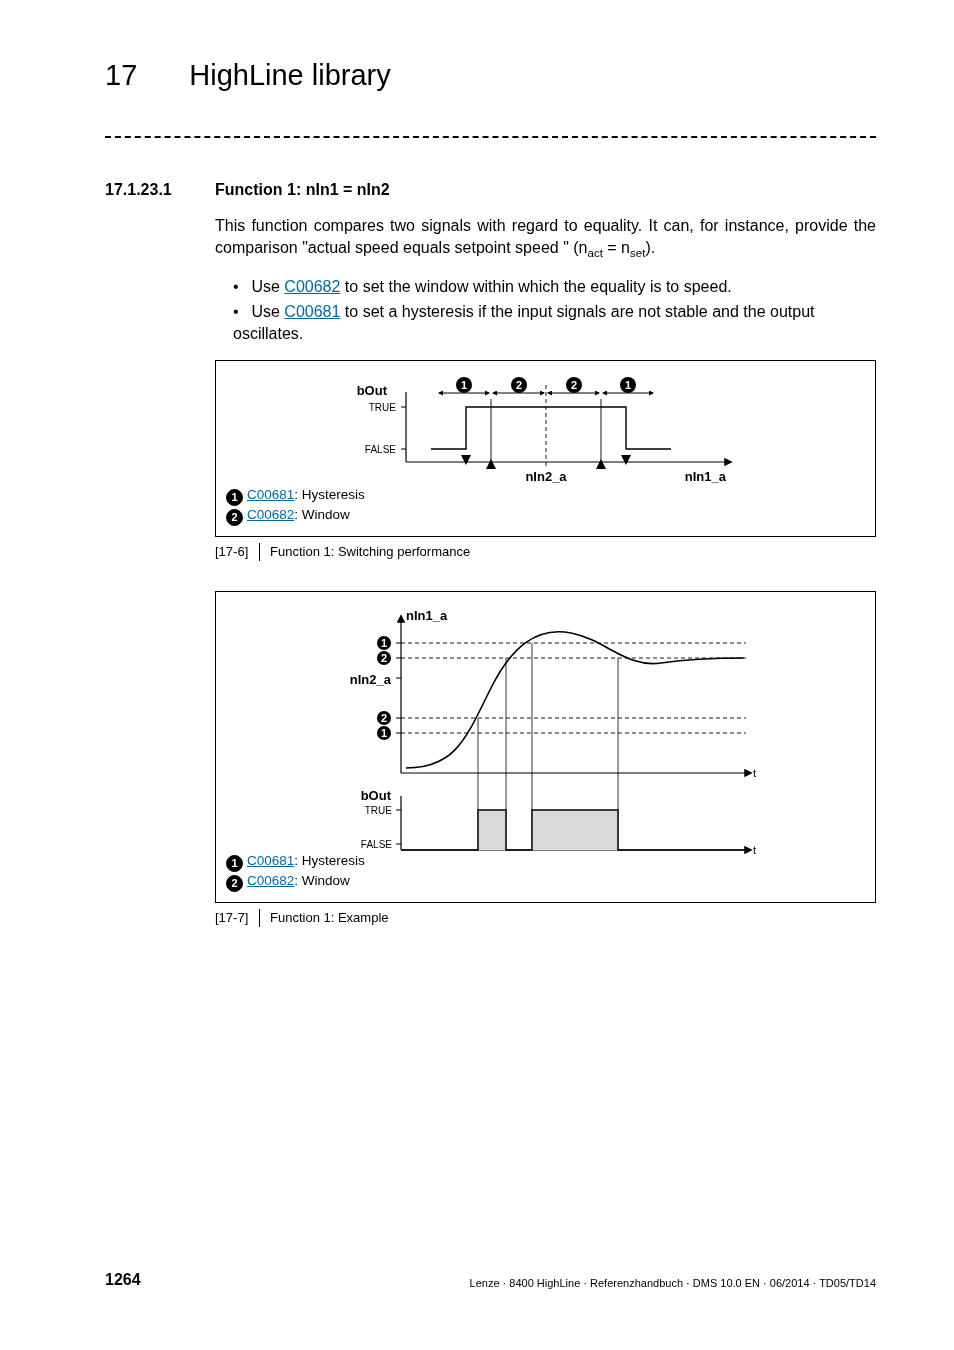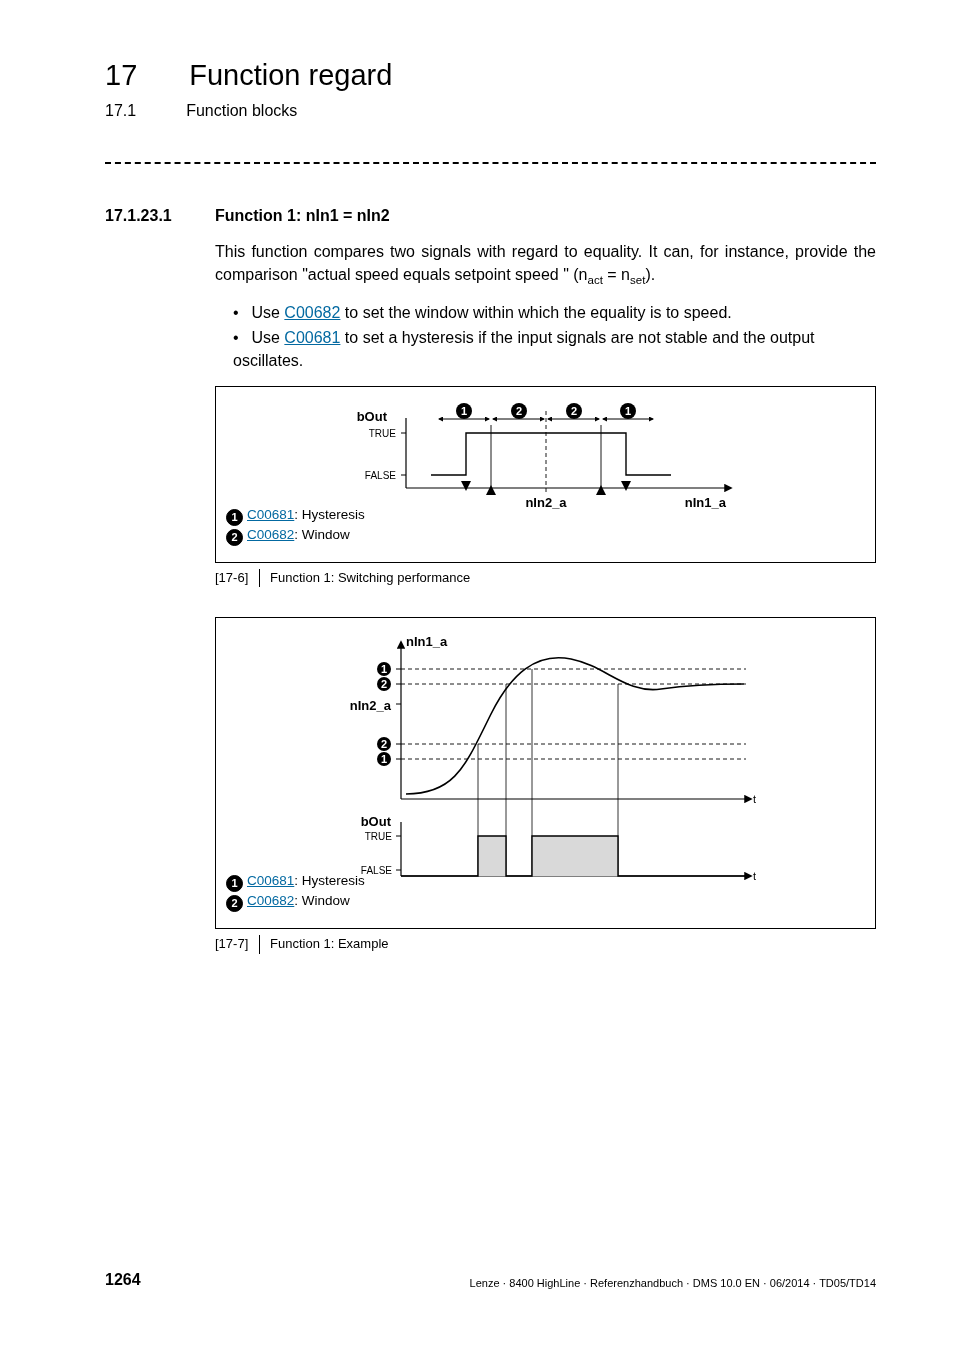--- a/index.html
+++ b/index.html
@@ -83,21 +83,21 @@
   .fig2 { height: 310px; margin-top: 30px; }
   .fig-svg-wrapper {
     display: flex;
     align-items: flex-start;
     justify-content: center;
     padding-top: 16px;
   }
   .legend {
     position: absolute;
     left: 10px;
-    bottom: 16px;
+    bottom: 10px;
     font-size: 13.5px;
     line-height: 1.35;
   }
   .legend .cnum {
     display: inline-block;
     width: 15px; height: 15px;
     border: 1.4px solid #000;
     border-radius: 50%;
     text-align: center;
     font-size: 11px;
@@ -133,25 +133,21 @@
     font-weight: 700;
   }
 </style>
 </head>
 <body>
 
 <div class="page">
 
   <div class="chapter-line">
     <div class="chapter-num">17</div>
-    <div class="chapter-title">Function regard</div>
-  </div>
-  <div class="sub-line">
-    <div class="sub-num">17.1</div>
-    <div class="sub-title">Function blocks</div>
+    <div class="chapter-title">HighLine library</div>
   </div>
 
   <div class="dash-sep"></div>
 
   <div class="sec-head">
     <div class="sec-num">17.1.23.1</div>
     <div class="sec-title">Function 1: nIn1 = nIn2</div>
   </div>
 
   <div class="body-block justify">

